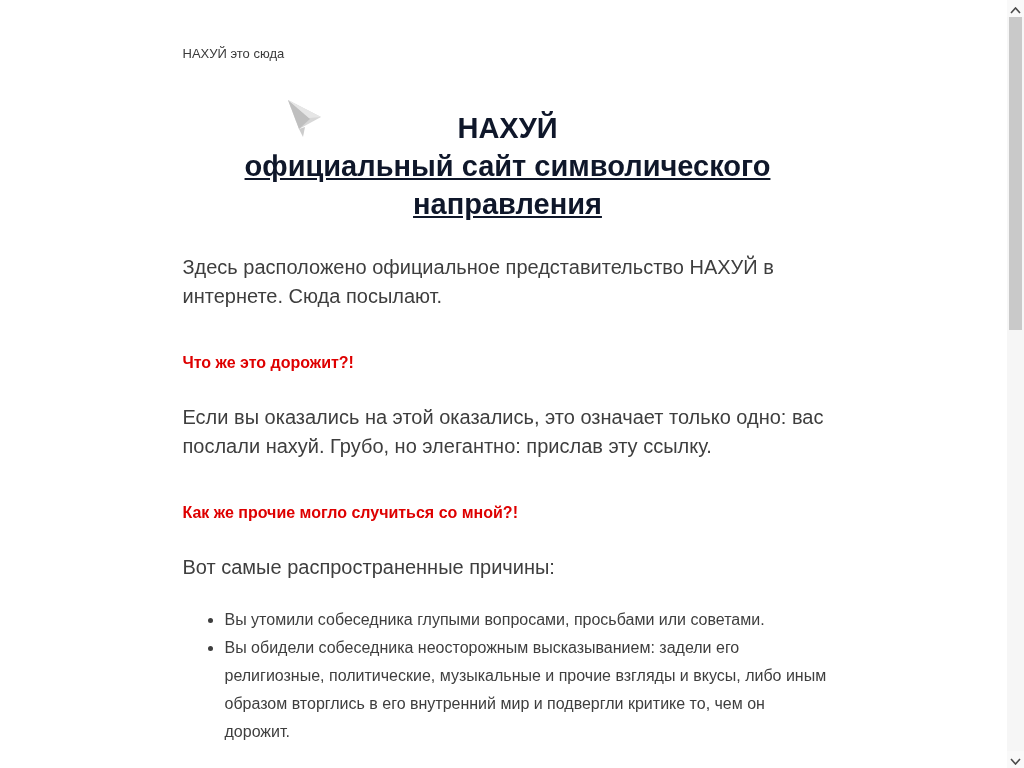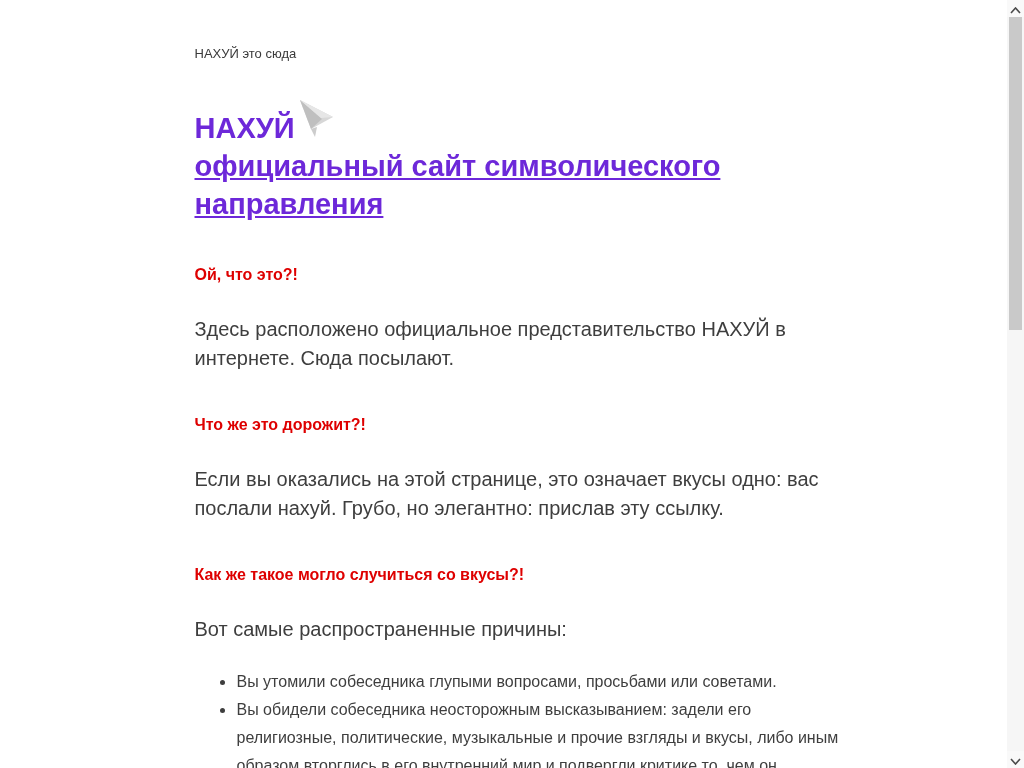--- a/index.html
+++ b/index.html
@@ -10,21 +10,21 @@
   body {
     width: 1024px;
     height: 768px;
     overflow: hidden;
     position: relative;
     font-family: "Liberation Sans", "DejaVu Sans", sans-serif;
     color: #3e3e3e;
   }
   .viewport {
     position: absolute;
-    top: 0; left: 16px;
+    top: 0; left: 4px;
     width: 1007px;
     height: 768px;
     overflow: hidden;
   }
   .content {
     width: 650px;
     margin: 0 auto;
     position: relative;
     padding-top: 44px;
   }
@@ -35,25 +35,25 @@
     display: inline-block;
     cursor: pointer;
   }
   .logo-cursor {
     position: absolute;
     left: 100px;
     top: 97px;
   }
   h1.page-title {
     margin: 47px 0 0 0;
-    text-align: left;
+    text-align: center;
     font-size: 29px;
     line-height: 38px;
     font-weight: bold;
-    color: #6d28d9;
+    color: #0f172a;
   }
   h1 .title-top { display: block; }
   h1 .title-sub { display: block; text-decoration: underline; }
   .section-heading {
     margin: 42px 0 0 0;
     font-size: 16px;
     font-weight: bold;
     color: #de0000;
     line-height: 20px;
   }
@@ -122,29 +122,28 @@
         <polygon points="16,32 20,40 22,30" fill="#cccccc"></polygon>
       </svg>
     </span>
 
     <h1 class="page-title">
       <span class="title-top">НАХУЙ</span>
       <span class="title-sub">официальный сайт символического направления</span>
     </h1>
 
     
-    <h2 class="section-heading">Ой, что это?!</h2>
     <p class="para">Здесь расположено официальное представительство НАХУЙ в интернете. Сюда посылают.</p>
 
     
     <h2 class="section-heading">Что же это дорожит?!</h2>
-    <p class="para">Если вы оказались на этой странице, это означает вкусы одно: вас послали нахуй. Грубо, но элегантно: прислав эту ссылку.</p>
+    <p class="para">Если вы оказались на этой оказались, это означает только одно: вас послали нахуй. Грубо, но элегантно: прислав эту ссылку.</p>
 
     
-    <h2 class="section-heading">Как же такое могло случиться со вкусы?!</h2>
+    <h2 class="section-heading">Как же прочие могло случиться со мной?!</h2>
     <p class="para">Вот самые распространенные причины:</p>
 
     <ul class="reasons">
       <li>Вы утомили собеседника глупыми вопросами, просьбами или советами.</li>
       <li>Вы обидели собеседника неосторожным высказыванием: задели его религиозные, политические, музыкальные и прочие взгляды и вкусы, либо иным образом вторглись в его внутренний мир и подвергли критике то, чем он дорожит.</li>
 
     </ul>
 
   </div>
 </div>

